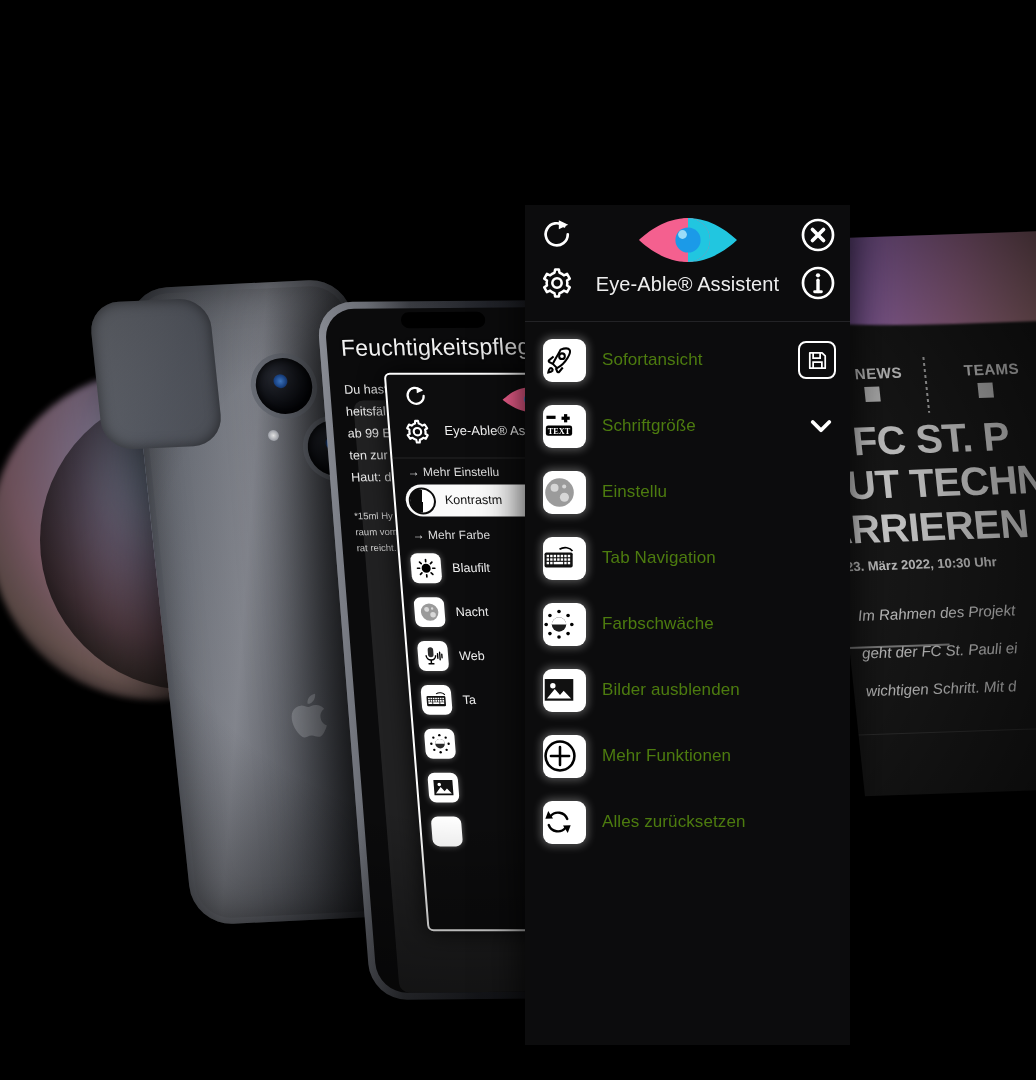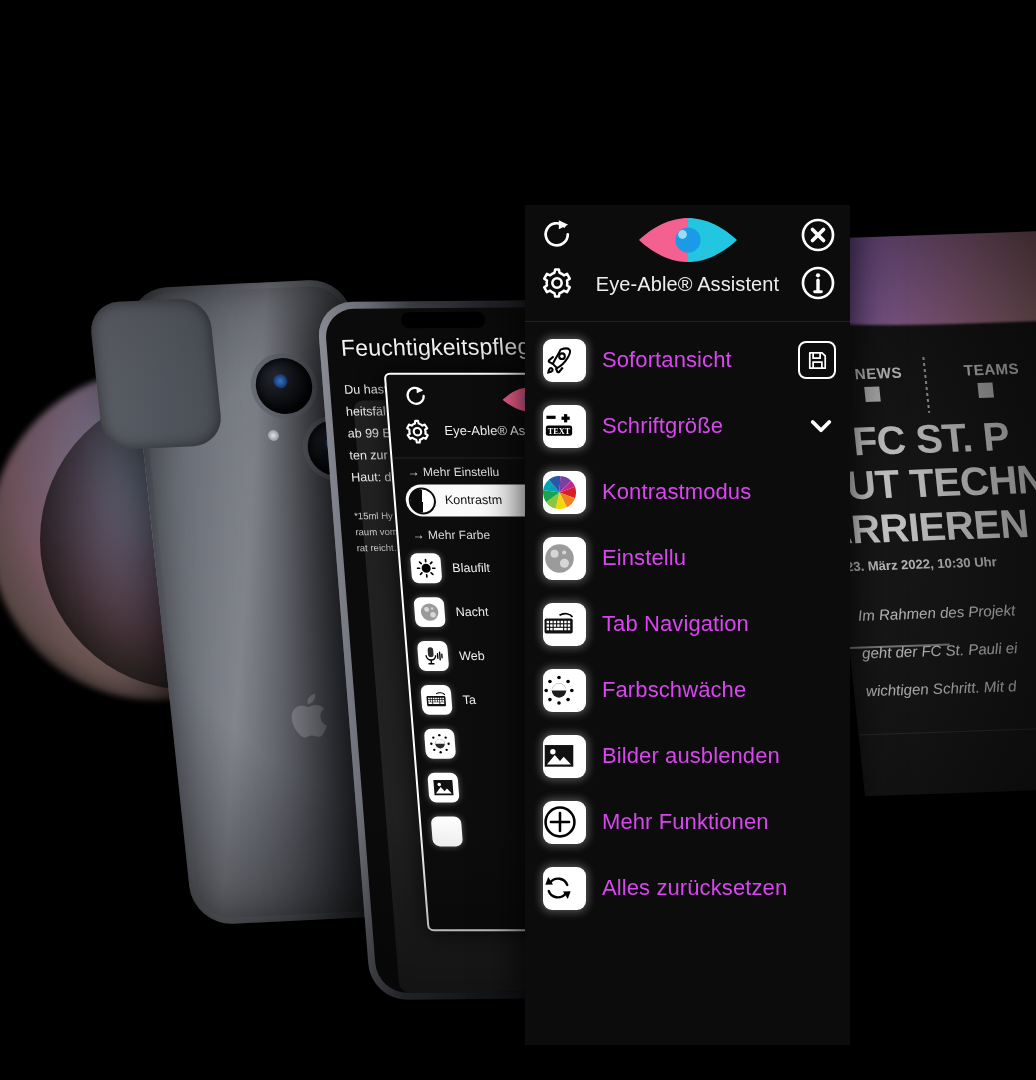--- a/index.html
+++ b/index.html
@@ -260,21 +260,21 @@
     display: flex; align-items: center;
     height: 66px; padding-left: 18px; cursor: pointer;
   }
   .ico {
     width: 43px; height: 43px; flex: none;
     border-radius: 9px; background: #ffffff;
     display: flex; align-items: center; justify-content: flex-start;
     box-shadow: 0 0 9px 2px rgba(255,255,255,.30);
   }
   .lbl {
-    margin-left: 16px; font-size: 22px; color: #d946ef;
+    margin-left: 16px; font-size: 17px; color: #4d7c0f;
     letter-spacing: .1px; white-space: nowrap;
   }
   .row-right {
     position: absolute; right: 14px; top: 50%; transform: translateY(-50%);
     display: flex; align-items: center; justify-content: center;
   }
   .save-box {
     width: 38px; height: 38px; border: 2.5px solid #fff; border-radius: 8px;
     display: flex; align-items: center; justify-content: center;
   }
@@ -559,38 +559,20 @@
           </svg>
         </span>
         <span class="lbl">Schriftgröße</span>
         <span class="row-right">
           <svg width="30" height="30" viewBox="0 0 24 24">
             <path d="M5.4 8.8 12 15.4l6.6-6.6" fill="none" stroke="#fff" stroke-width="3.1" stroke-linecap="round" stroke-linejoin="round"></path>
           </svg>
         </span>
       </div>
 
-      <div class="menu-row">
-        <span class="ico">
-          <svg width="33" height="33" viewBox="0 0 36 36">
-            <g transform="translate(18,18)">
-              <path d="M0 0 L16.9 -6.2 A18 18 0 0 1 16.9 6.2 Z" fill="#d81f26"></path>
-              <path d="M0 0 L16.9 6.2 A18 18 0 0 1 8 16.1 Z" fill="#f08020"></path>
-              <path d="M0 0 L8 16.1 A18 18 0 0 1 -4.2 17.5 Z" fill="#f5d60a"></path>
-              <path d="M0 0 L-4.2 17.5 A18 18 0 0 1 -14.6 10.5 Z" fill="#8cc63e"></path>
-              <path d="M0 0 L-14.6 10.5 A18 18 0 0 1 -17.8 -2.7 Z" fill="#19a64a"></path>
-              <path d="M0 0 L-17.8 -2.7 A18 18 0 0 1 -11.6 -13.8 Z" fill="#00a5b5"></path>
-              <path d="M0 0 L-11.6 -13.8 A18 18 0 0 1 0.9 -18 Z" fill="#2b56a8"></path>
-              <path d="M0 0 L0.9 -18 A18 18 0 0 1 12.7 -12.8 Z" fill="#7b3f9e"></path>
-              <path d="M0 0 L12.7 -12.8 A18 18 0 0 1 16.9 -6.2 Z" fill="#c3268e"></path>
-            </g>
-          </svg>
-        </span>
-        <span class="lbl">Kontrastmodus</span>
-      </div>
 
 
       <div class="menu-row">
         <span class="ico">
           <svg width="33" height="33" viewBox="0 0 24 24">
             <circle cx="12" cy="12" r="10.4" fill="#9b9b9b"></circle>
             <circle cx="8.4" cy="8.6" r="2.9" fill="#d6d6d6"></circle>
             <circle cx="15.6" cy="15.4" r="3.3" fill="#d6d6d6"></circle>
             <circle cx="15.4" cy="7.6" r="1.5" fill="#d6d6d6"></circle>
           </svg>

